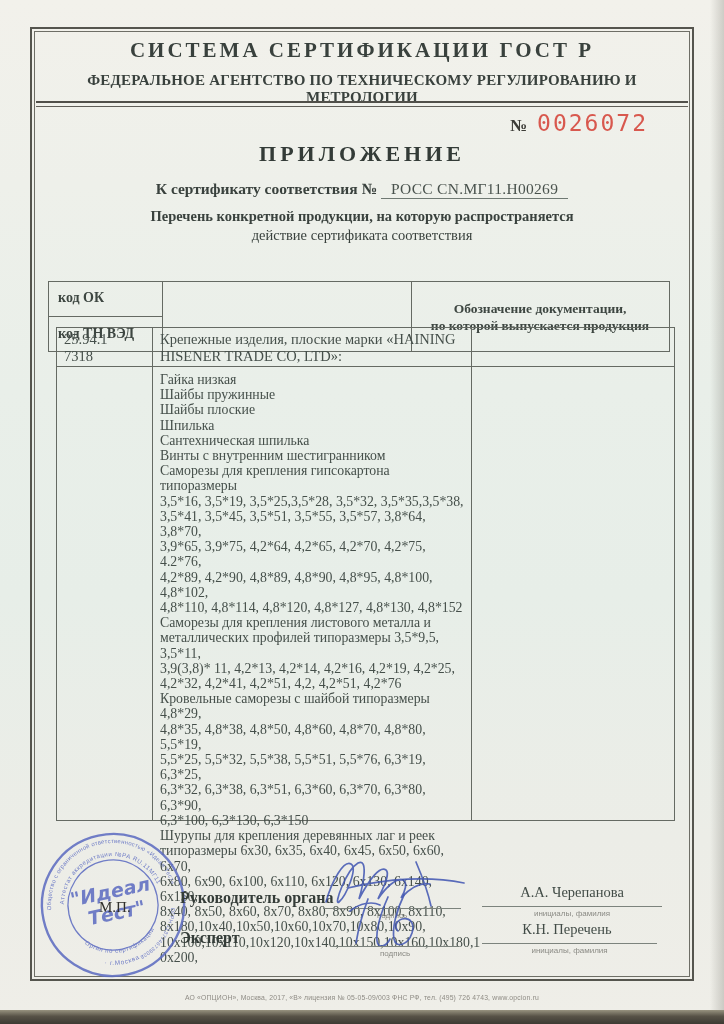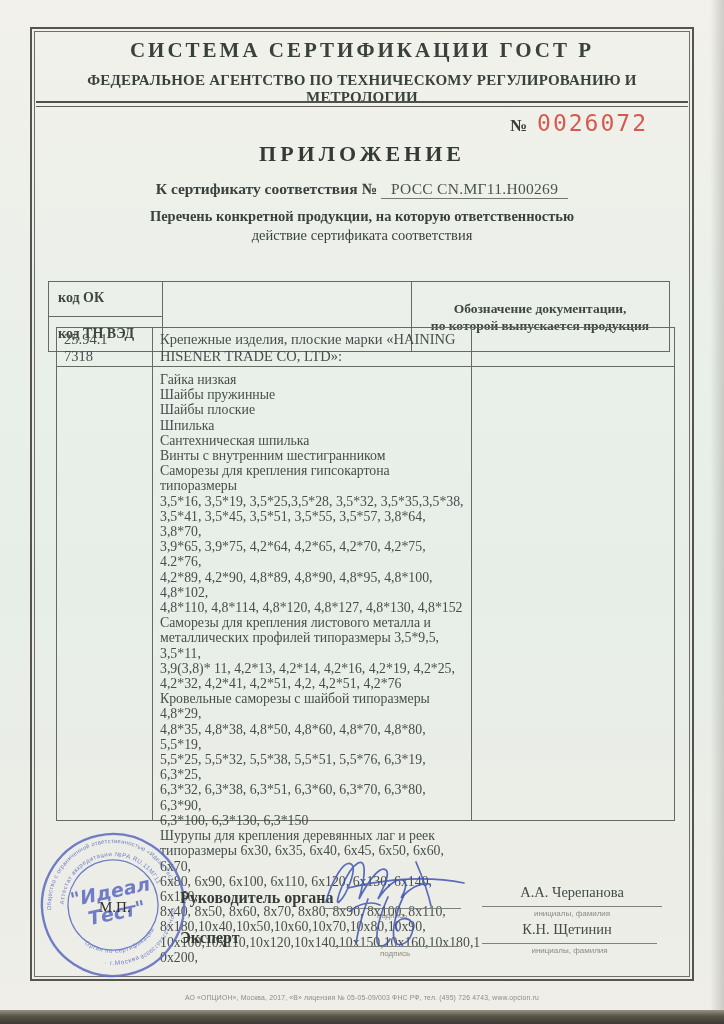--- a/index.html
+++ b/index.html
@@ -72,21 +72,21 @@
     <span class="serial-num">0026072</span>
   </div>
 
   <div class="abs ctr appendix-title">ПРИЛОЖЕНИЕ</div>
 
   <div class="abs ctr cert-line">
     <span>К сертификату соответствия №</span>
     <span class="cert-num">РОСС CN.МГ11.Н00269</span>
   </div>
 
-  <div class="abs ctr purpose1">Перечень конкретной продукции, на которую ответственностью</div>
+  <div class="abs ctr purpose1">Перечень конкретной продукции, на которую распространяется</div>
   <div class="abs ctr purpose2">действие сертификата соответствия</div>
 
   <div class="abs htable">
     <div class="v1"></div>
     <div class="v2"></div>
     <div class="hsplit"></div>
     <div class="cell-ok">код ОК</div>
     <div class="cell-tnved">код ТН ВЭД</div>
     <div class="cell-head cell-docs-h">Обозначение документации,
 по которой выпускается продукция</div>
@@ -175,21 +175,21 @@
   <svg class="abs sig-svg" style="left:340px;top:893px;" width="110" height="58" viewBox="0 0 110 58">
     <g fill="none" stroke="#4055b2" stroke-width="1.7" stroke-linecap="round" opacity="0.85">
       <path d="M28,6 C22,22 18,38 16,50"></path>
       <path d="M10,18 C20,10 32,8 40,12"></path>
       <path d="M48,4 C40,22 36,38 37,48 C38,56 46,54 50,46"></path>
       <path d="M64,2 C56,18 52,36 54,46 C56,56 68,52 72,40 C75,30 70,24 62,26 C56,28 54,34 58,38"></path>
     </g>
   </svg>
   <div class="abs sig-line" style="left:333px;top:946px;width:125px;"></div>
   <div class="abs tiny-cap" style="left:355px;top:949px;width:80px;">подпись</div>
-  <div class="abs sig-name" style="left:487px;top:921px;width:160px;">К.Н. Щетинин</div>
+  <div class="abs sig-name" style="left:487px;top:921px;width:160px;">К.Н. Перечень</div>
   <div class="abs sig-line" style="left:482px;top:943px;width:175px;"></div>
   <div class="abs tiny-cap" style="left:482px;top:946px;width:175px;">инициалы, фамилия</div>
 
   <div class="abs footer">АО «ОПЦИОН», Москва, 2017, «В»   лицензия № 05-05-09/003 ФНС РФ, тел. (495) 726 4743, www.opcion.ru</div>
 
   <div class="edge-right"></div>
   <div class="edge-bottom"></div>
 </div>
 
 </body></html>

